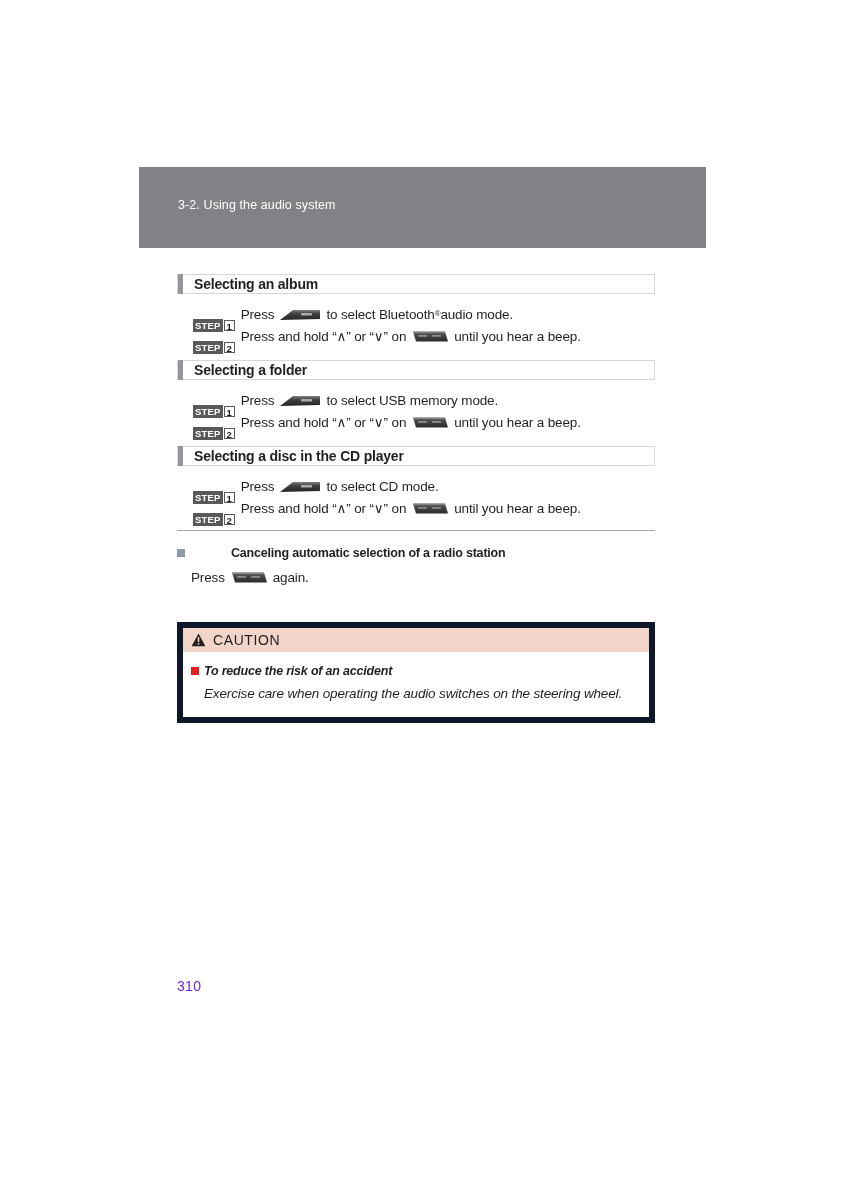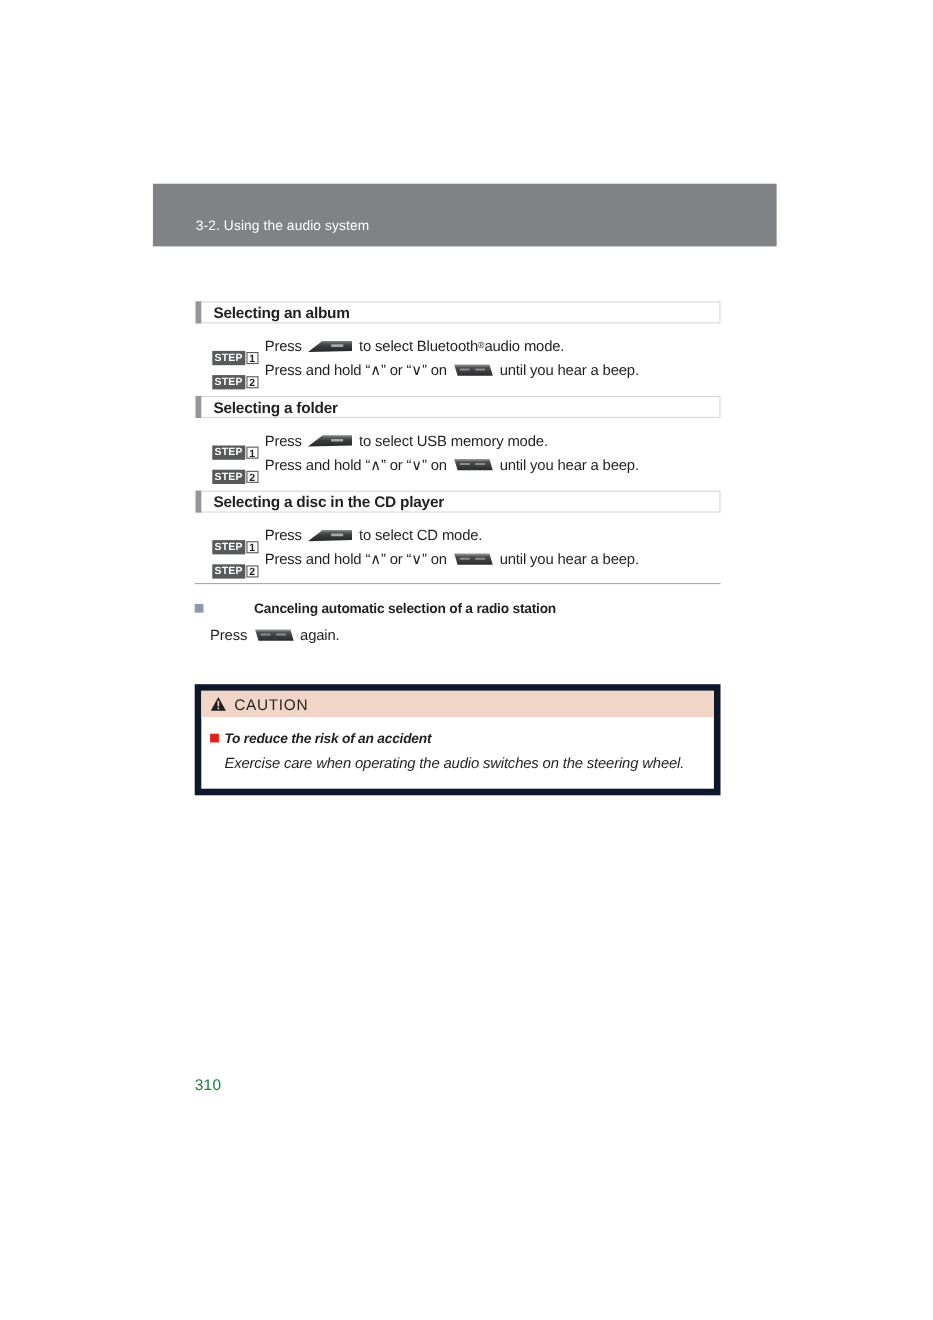--- a/index.html
+++ b/index.html
@@ -15,21 +15,21 @@
     color: #231f20;
     -webkit-font-smoothing: antialiased;
   }
 
   
   .chapter-banner {
     position: absolute;
     left: 139px;
     top: 167px;
     width: 567px;
-    height: 57px;
+    height: 81px;
     background: #808285;
   }
   .chapter-banner-text {
     position: absolute;
     left: 39px;
     top: 31px;
     color: #ffffff;
     font-size: 12.5px;
     letter-spacing: 0.1px;
     white-space: nowrap;
@@ -229,21 +229,21 @@
     margin-top: 8px;
     white-space: nowrap;
   }
 
   
   .page-number {
     position: absolute;
     left: 177px;
     top: 978px;
     font-size: 14px;
-    color: #15803d;
+    color: #6d28d9;
     letter-spacing: 0.3px;
   }
 </style>
 </head>
 <body>
 
 <div class="chapter-banner">
   <div class="chapter-banner-text">3-2. Using the audio system</div>
 </div>
 

